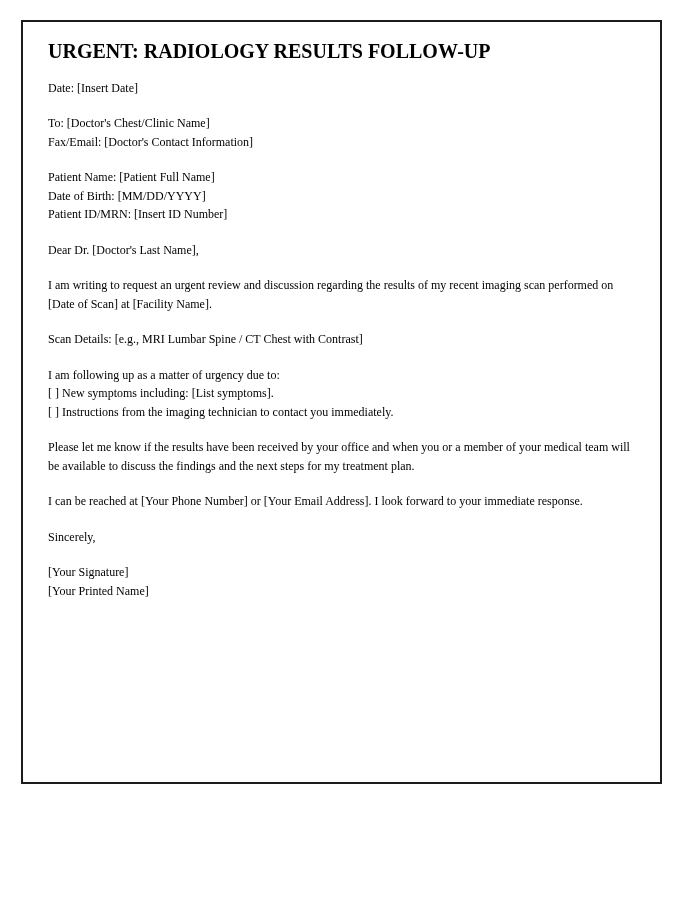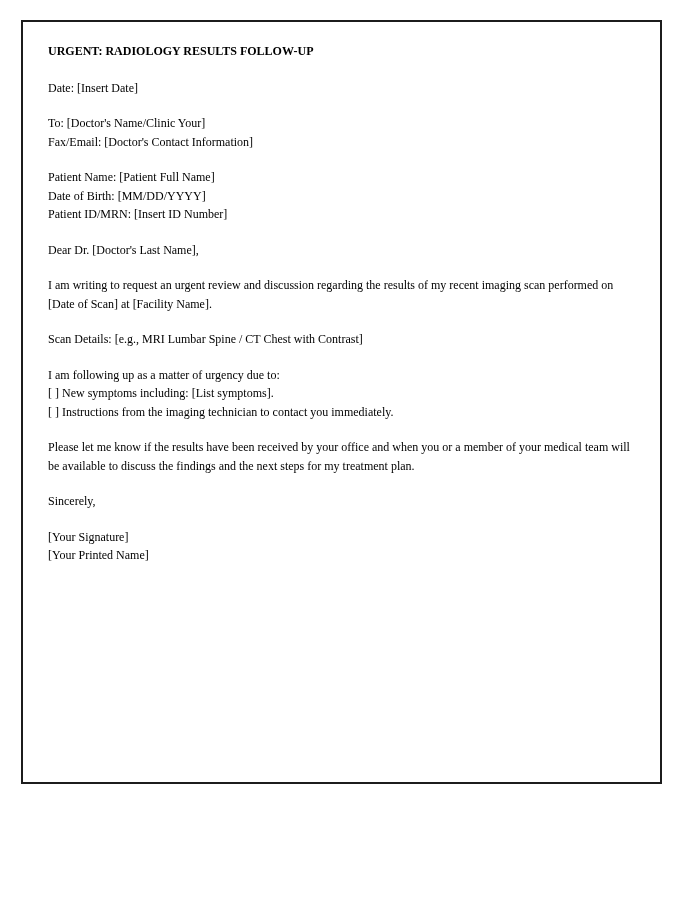--- a/index.html
+++ b/index.html
@@ -23,40 +23,40 @@
     background: #ffffff;
     padding: 20px 26px 20px 25px;
   }
   .block {
     margin: 0 0 17px 0;
     font-size: 12px;
     line-height: 18.5px;
   }
   .letter-title {
     font-weight: bold;
-    font-size: 12px;
+    font-size: 20px;
     line-height: 18.5px;
     margin: 0 0 18px 0;
   }
   .line { display: block; }
 </style>
 </head>
 <body>
 
 <div class="page">
   <div class="letter-frame">
 
     <div class="letter-title">URGENT: RADIOLOGY RESULTS FOLLOW-UP</div>
 
     <div class="block">
       <span class="line">Date: [Insert Date]</span>
     </div>
 
     <div class="block">
-      <span class="line">To: [Doctor's Name/Clinic Your]</span>
+      <span class="line">To: [Doctor's Chest/Clinic Name]</span>
       <span class="line">Fax/Email: [Doctor's Contact Information]</span>
     </div>
 
     <div class="block">
       <span class="line">Patient Name: [Patient Full Name]</span>
       <span class="line">Date of Birth: [MM/DD/YYYY]</span>
       <span class="line">Patient ID/MRN: [Insert ID Number]</span>
     </div>
 
     <div class="block">
@@ -70,20 +70,21 @@
     </div>
 
     <div class="block">
       <span class="line">I am following up as a matter of urgency due to:</span>
       <span class="line">[ ] New symptoms including: [List symptoms].</span>
       <span class="line">[ ] Instructions from the imaging technician to contact you immediately.</span>
     </div>
 
     <div class="block">Please let me know if the results have been received by your office and when you or a member of your medical team will be available to discuss the findings and the next steps for my treatment plan.</div>
 
+    <div class="block">I can be reached at [Your Phone Number] or [Your Email Address]. I look forward to your immediate response.</div>
 
     <div class="block">
       <span class="line">Sincerely,</span>
     </div>
 
     <div class="block">
       <span class="line">[Your Signature]</span>
       <span class="line">[Your Printed Name]</span>
     </div>
 

